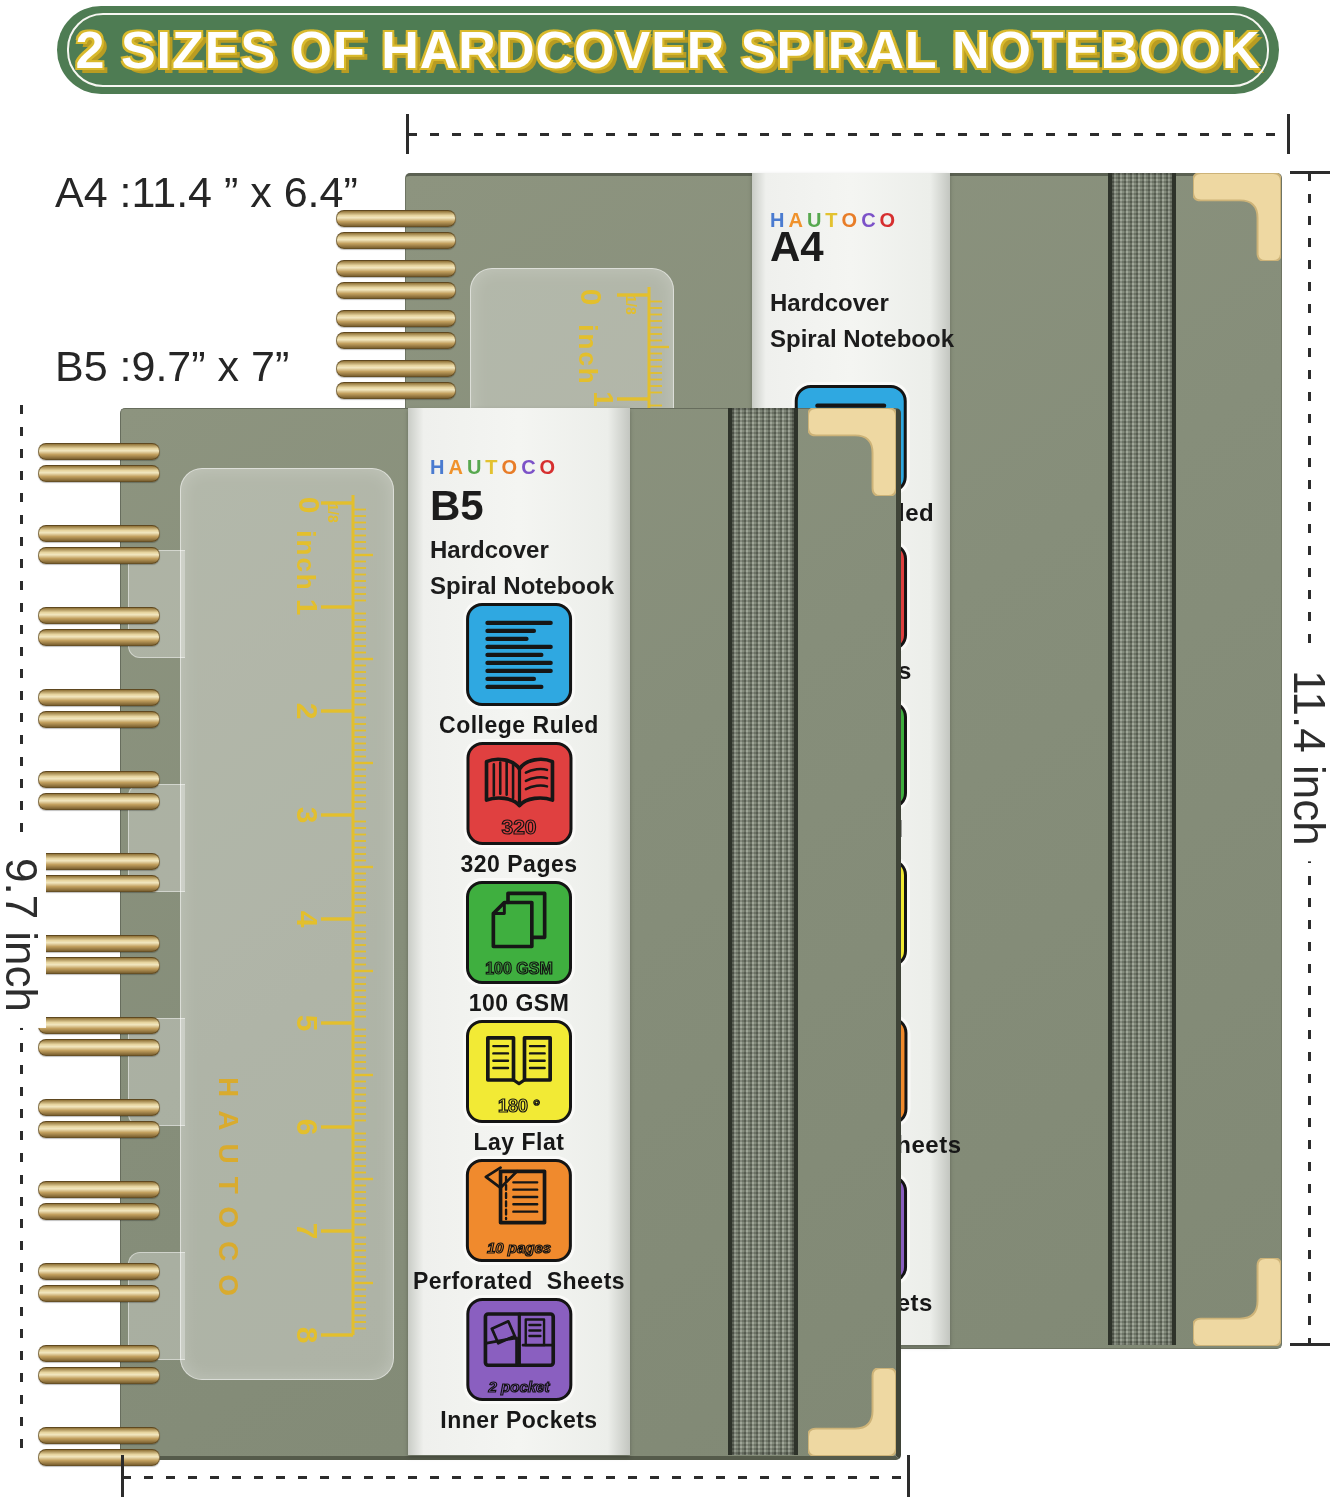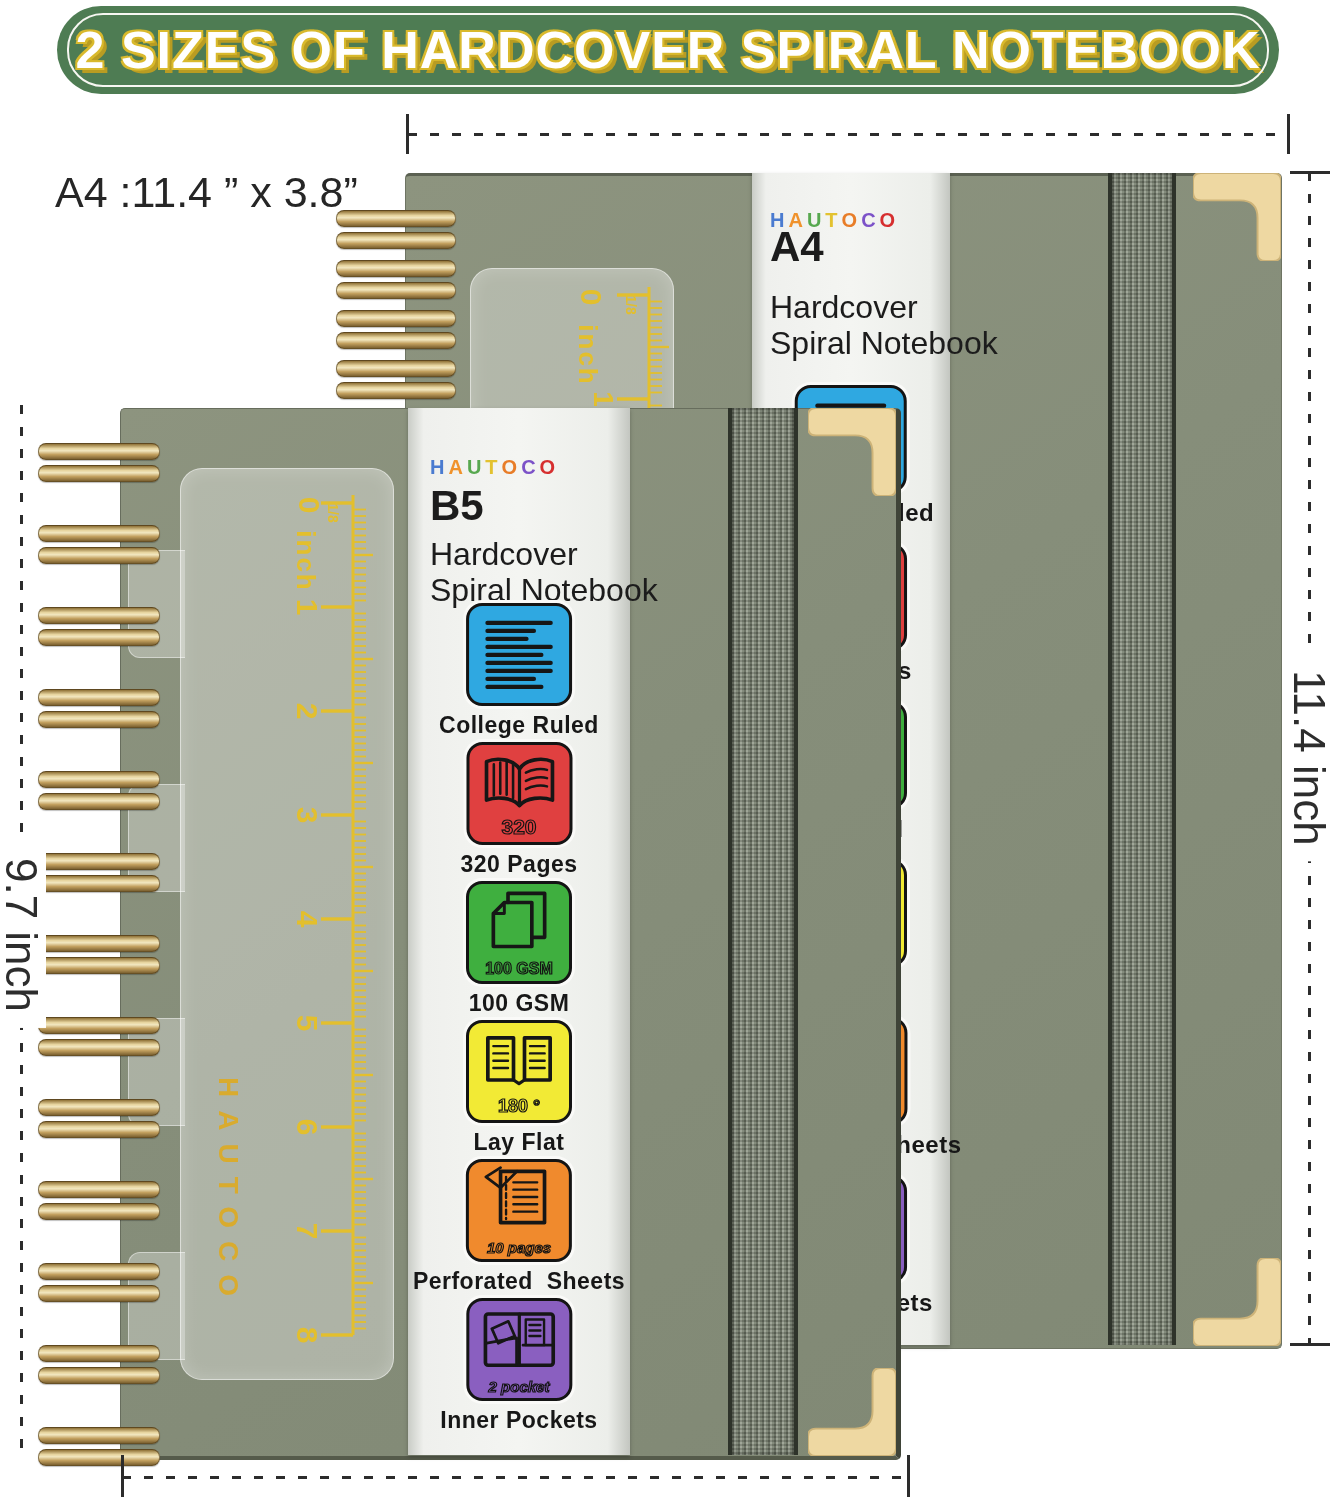--- a/index.html
+++ b/index.html
@@ -43,21 +43,21 @@
   .ruler-zero,.ruler-unit,.ruler-frac{position:absolute;color:#e3bf2d;font-weight:700;white-space:nowrap;}
   .ruler-zero{font-size:30px;}
   .ruler-unit{font-size:26px;letter-spacing:2px;}
   .ruler-frac{font-size:14px;}
 
   .band{position:absolute;
         background:linear-gradient(90deg,#c9ccc6 0,#eff0ed 7%,#f4f5f2 50%,#eceeea 90%,#c3c6c0 100%);
         box-shadow:0 2px 4px rgba(0,0,0,.25);}
   .logo{display:flex;position:absolute;font-weight:800;font-size:20px;letter-spacing:4px;white-space:nowrap;}
   .band-size{position:absolute;font-size:42px;font-weight:700;color:#1c1c1c;}
-  .band-line{position:absolute;font-size:32px;font-weight:400;color:#1c1c1c;white-space:nowrap;}
+  .band-line{position:absolute;font-size:24px;font-weight:700;color:#1c1c1c;white-space:nowrap;}
 
   .features-col{position:absolute;inset:0;}
   .feature-item{position:absolute;left:50%;transform:translateX(-50%);display:flex;flex-direction:column;align-items:center;}
   .tile{position:relative;border:3.5px solid #141414;border-radius:16px;box-shadow:0 0 0 3px #fafaf8;
         display:flex;flex-direction:column;justify-content:flex-end;align-items:center;overflow:hidden;}
   .tile svg{position:absolute;top:2px;left:0;width:100%;}
   .badge{position:relative;font-weight:800;-webkit-text-stroke:1.2px #141414;margin-bottom:3px;white-space:pre;}
   .badge.script{font-style:italic;}
   .feature-label{margin-top:6px;font-weight:700;color:#171717;white-space:pre;letter-spacing:0.5px;}
 
@@ -541,21 +541,22 @@
 
     <div class="corner" style="left:808px;top:408px;"><svg viewBox="0 0 90 90" width="88" height="88">
           <path d="M0 8 Q0 0 8 0 L82 0 Q90 0 90 8 L90 82 Q90 90 82 90 L74 90 Q66 90 66 82 L66 46 Q66 28 48 28 L8 28 Q0 28 0 20 Z" fill="#eed8a2" stroke="#cdb378" stroke-width="2"></path>
         </svg></div>
     <div class="corner flip" style="left:808px;top:1368px;"><svg viewBox="0 0 90 90" width="88" height="88">
           <path d="M0 8 Q0 0 8 0 L82 0 Q90 0 90 8 L90 82 Q90 90 82 90 L74 90 Q66 90 66 82 L66 46 Q66 28 48 28 L8 28 Q0 28 0 20 Z" fill="#eed8a2" stroke="#cdb378" stroke-width="2"></path>
         </svg></div>
   </div>
 
   <div class="group" style="z-index:5;">
-    <div class="dim-text" style="left:55px;top:168px;">A4 :11.4 ” x 3.8”</div>
+    <div class="dim-text" style="left:55px;top:168px;">A4 :11.4 ” x 6.4”</div>
+    <div class="dim-text" style="left:55px;top:342px;">B5 :9.7” x 7”</div>
 
     <div class="hdash" style="left:408px;top:133px;width:880px;"></div>
     <div class="tickv" style="left:406px;top:114px;height:40px;"></div>
     <div class="tickv" style="left:1287px;top:114px;height:40px;"></div>
 
     <div class="vdash" style="left:1308px;top:172px;height:1173px;"></div>
     <div class="tickh" style="left:1290px;top:171px;width:40px;"></div>
     <div class="tickh" style="left:1290px;top:1343px;width:40px;"></div>
     <div class="dim-label rot" style="left:1309px;top:758px;">11.4 inch</div>
 

